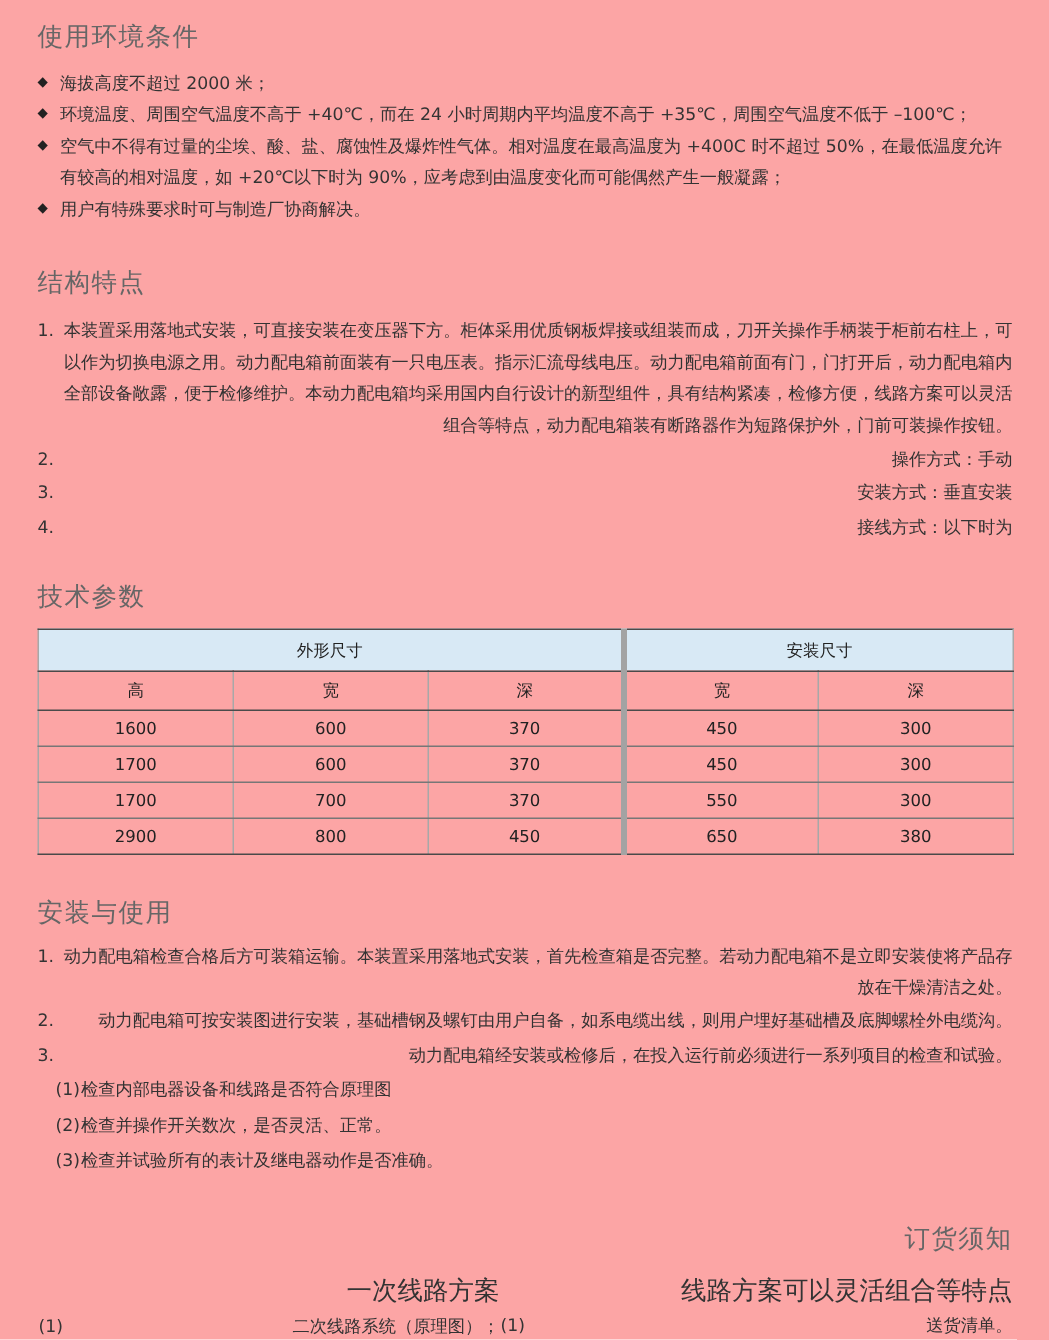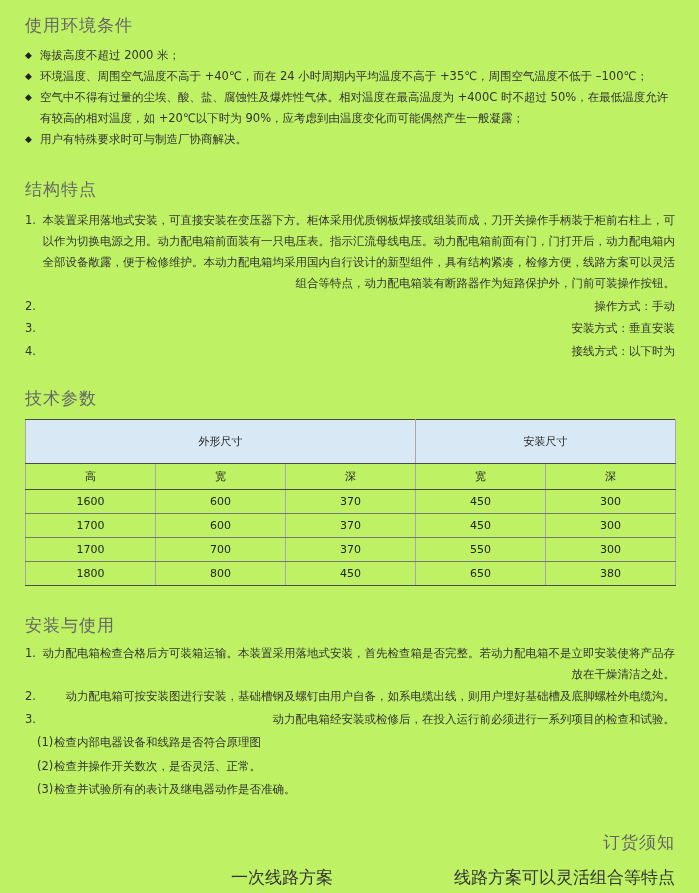--- a/index.html
+++ b/index.html
@@ -3,21 +3,21 @@
 <meta charset="utf-8">
 <style>
   * { box-sizing: border-box; }
   html, body { margin: 0; padding: 0; background: #ffffff; }
   body { font-family: "DejaVu Sans", "Liberation Sans", sans-serif; }
 
   .page {
     position: relative;
     width: 699px;
     height: 893px;
-    background: #bef264;
+    background: #fca5a5;
     color: #333333;
     padding: 13px 24px 0 25px;
     overflow: hidden;
   }
 
   .section-title {
     font-size: 17px;
     font-weight: 400;
     color: #666666;
     letter-spacing: 1px;
@@ -67,34 +67,34 @@
   table.params col { width: 130px; }
   table.params td, table.params th {
     text-align: center;
     font-weight: 400;
     padding: 0;
     border-left: 1px solid #a8a8a8;
     border-right: 1px solid #a8a8a8;
   }
   table.params tr.group-row th {
     background: #d8e9f5;
-    height: 44px;
+    height: 28px;
     border-top: 1px solid #4a4a4a;
     border-bottom: 1px solid #4a4a4a;
   }
   table.params tr.head-row th {
     height: 26px;
     border-bottom: 1px solid #4a4a4a;
   }
   table.params tr.data-row td {
     height: 24px;
     border-bottom: 1px solid #777777;
   }
   table.params tr.data-row:last-child td { border-bottom: 1px solid #4a4a4a; }
-  table.params .group-divider { border-left: 1px solid #a3a3a3; }
+  table.params .group-divider { border-left: 4px solid #a3a3a3; }
 
   
   .order-cols { display: flex; margin-top: 13px; }
   .order-left { width: 308px; }
   .order-right { flex: 1; }
   .order-col-header { font-size: 17px; line-height: 20px; }
   .order-left .order-item { margin-top: 3px; }
   .order-right .order-item { margin-top: 2px; }
   .order-item { display: flex; font-size: 11.5px; line-height: 20px; }
   .order-item .o-label { flex: 0 0 17px; }
@@ -186,21 +186,21 @@
         <td>300</td>
       </tr>
       <tr class="data-row">
         <td>1700</td>
         <td>700</td>
         <td>370</td>
         <td class="group-divider">550</td>
         <td>300</td>
       </tr>
       <tr class="data-row">
-        <td>1800</td>
+        <td>2900</td>
         <td>800</td>
         <td>450</td>
         <td class="group-divider">650</td>
         <td>380</td>
       </tr>
     </tbody>
       </table>
   </div>
 
   <div class="sec-install">

